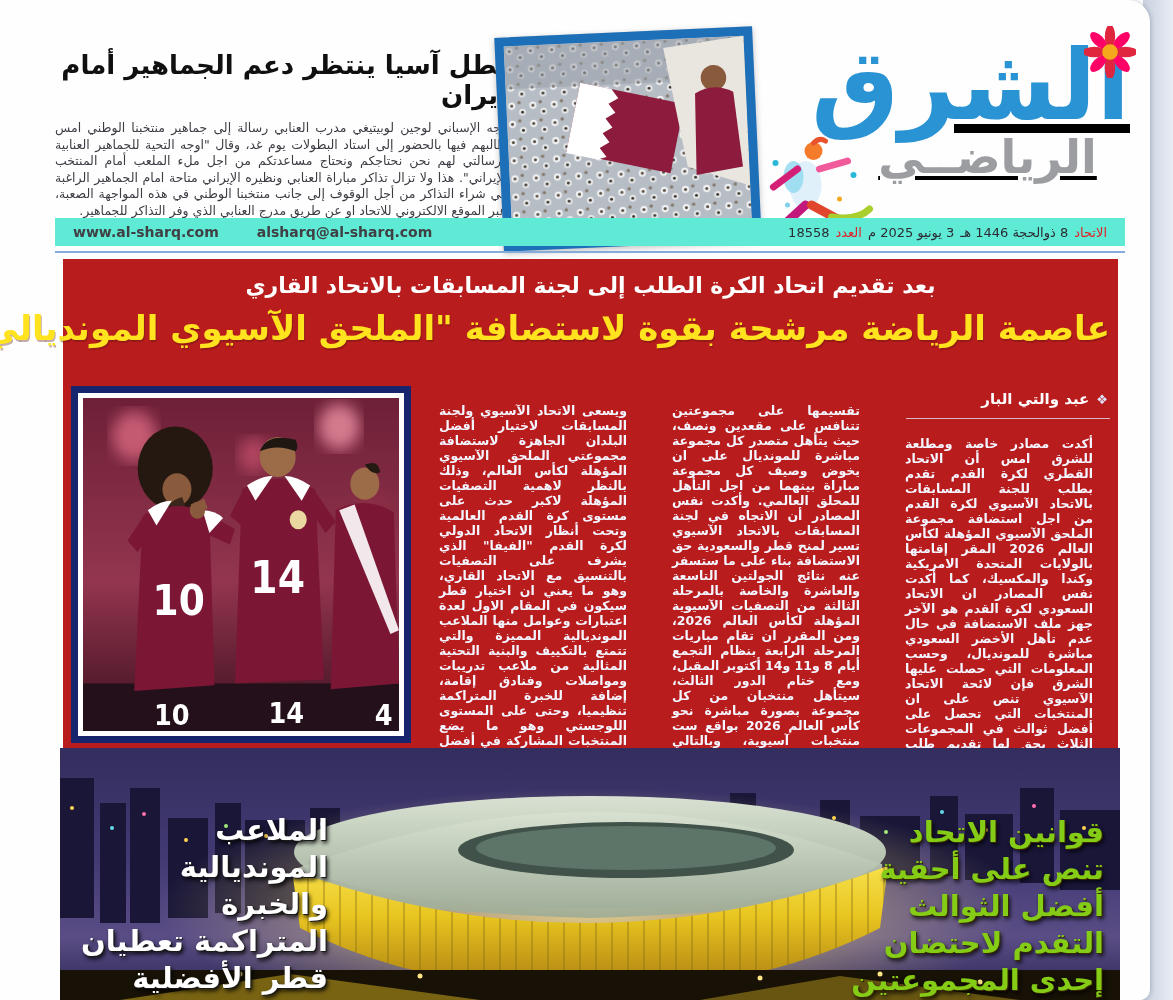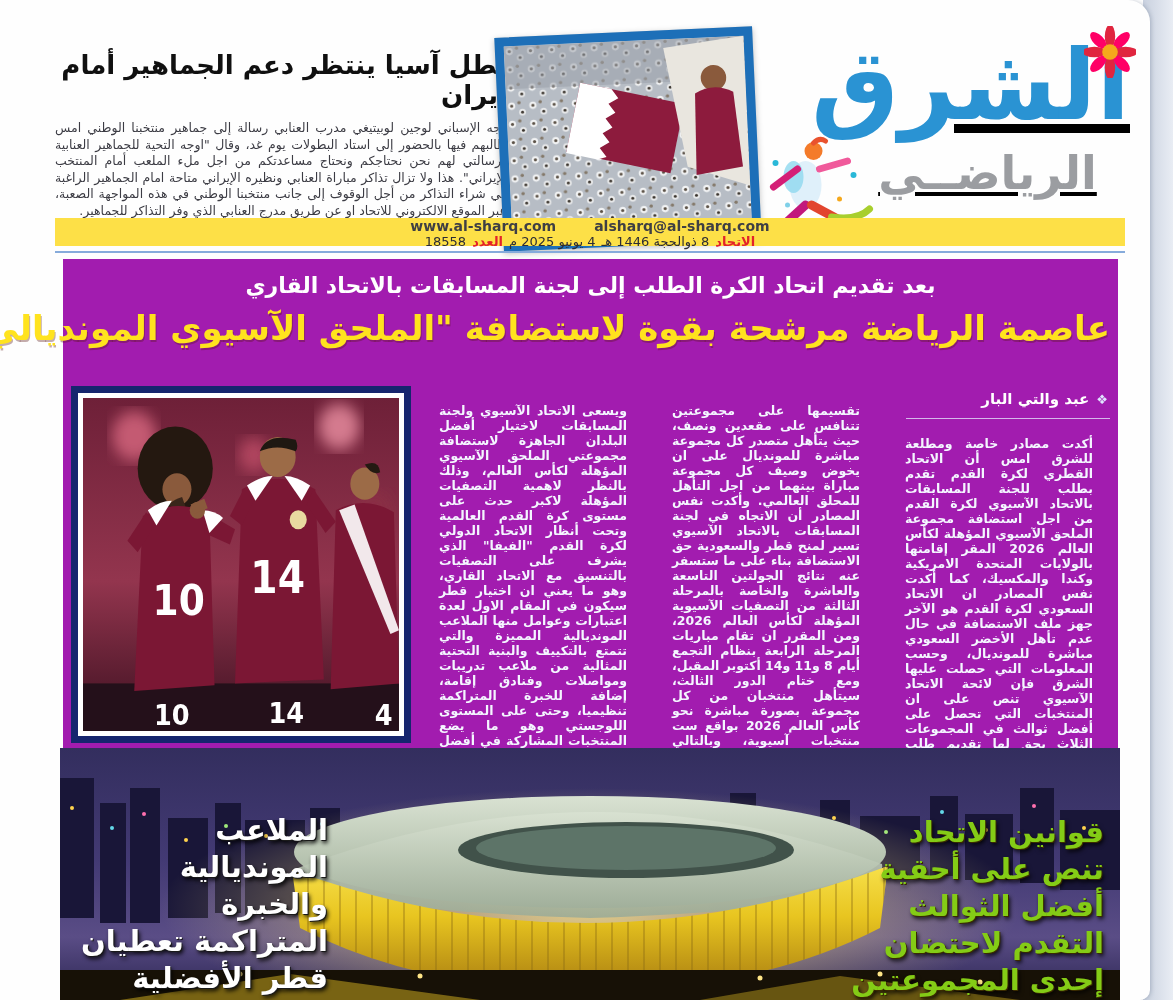--- a/index.html
+++ b/index.html
@@ -18,36 +18,36 @@
                font-weight:500;}
   .fans-photo{position:absolute;left:499px;top:32px;width:240px;height:196px;
               border:9px solid #1d6fb8;background:#cfd3d8;transform:rotate(-2.6deg);
               box-shadow:0 2px 6px rgba(0,0,0,.25);overflow:hidden;}
   .fans-photo svg{display:block;width:100%;height:100%;}
 
   .logo{position:absolute;left:845px;top:36px;width:285px;text-align:center;direction:rtl;text-decoration:underline;}
   .logo .main{font-size:98px;line-height:98px;font-weight:bold;color:#2a93d3;display:block;
               letter-spacing:-3px;}
   .logo .sub{font-size:46px;line-height:46px;font-weight:bold;color:#9b9da1;display:block;
-             margin-top:16px;letter-spacing:-1px;}
+             margin-top:0;letter-spacing:-1px;}
   .logo-flower{position:absolute;right:-6px;top:-10px;width:52px;height:52px;}
   .illustration{position:absolute;left:733px;top:135px;width:155px;height:110px;}
   .illustration svg{width:100%;height:100%;}
 
   
-  .dateline{position:absolute;left:55px;top:218px;width:1070px;height:28px;background:#fde047;
+  .dateline{position:absolute;left:55px;top:218px;width:1070px;height:28px;background:#5eead4;
             display:flex;align-items:center;justify-content:space-between;padding:0 18px;
-            box-sizing:border-box;flex-direction:column;}
+            box-sizing:border-box;}
   .dateline .web{direction:ltr;font-size:14px;font-weight:bold;color:#3f3f44;display:flex;gap:38px;}
   .dateline .date{direction:rtl;font-size:13px;color:#2c2c34;display:flex;gap:6px;align-items:center;}
-  .dateline .red{color:#e3222a;font-weight:bold;}
+  .dateline .red{color:#e3222a;font-weight:normal;}
   .blue-rule{position:absolute;left:55px;top:251px;width:1070px;height:2px;background:#86abdb;}
 
   
-  .main-panel{position:absolute;left:63px;top:259px;width:1055px;height:489px;background:#a21caf;
+  .main-panel{position:absolute;left:63px;top:259px;width:1055px;height:489px;background:#b91c1c;
               box-sizing:border-box;}
   .kicker{color:#ffffff;font-size:22px;font-weight:bold;text-align:center;direction:rtl;
           margin:14px 20px 0;}
   .headline{color:#ffe31e;font-size:34px;font-weight:bold;text-align:center;direction:rtl;
             margin:10px 8px 0;white-space:nowrap;text-shadow:1px 2px 0 rgba(90,20,20,.35);}
   .columns{position:absolute;left:8px;right:8px;top:127px;bottom:5px;display:flex;direction:rtl;
            gap:11px;}
   .col{width:222px;flex:0 0 auto;}
   .col p{margin:17px;color:#f4f6ff;font-size:12.5px;line-height:15px;font-weight:600;
          text-align:justify;direction:rtl;}
@@ -150,21 +150,21 @@
     </div>
 
     <div class="dateline">
       <div class="web">
         <span>www.al-sharq.com</span>
         <span>alsharq@al-sharq.com</span>
       </div>
       <div class="date">
         <span class="red">الاتحاد</span>
         <span>8 ذوالحجة 1446 هـ</span>
-        <span>4 يونيو 2025 م</span>
+        <span>3 يونيو 2025 م</span>
         <span class="red">العدد</span>
         <span>18558</span>
       </div>
     </div>
     <div class="blue-rule"></div>
 
     <section class="main-panel">
       <div class="kicker">بعد تقديم اتحاد الكرة الطلب إلى لجنة المسابقات بالاتحاد القاري</div>
       <h1 class="headline">عاصمة الرياضة مرشحة بقوة لاستضافة "الملحق الآسيوي المونديالي"</h1>
 

